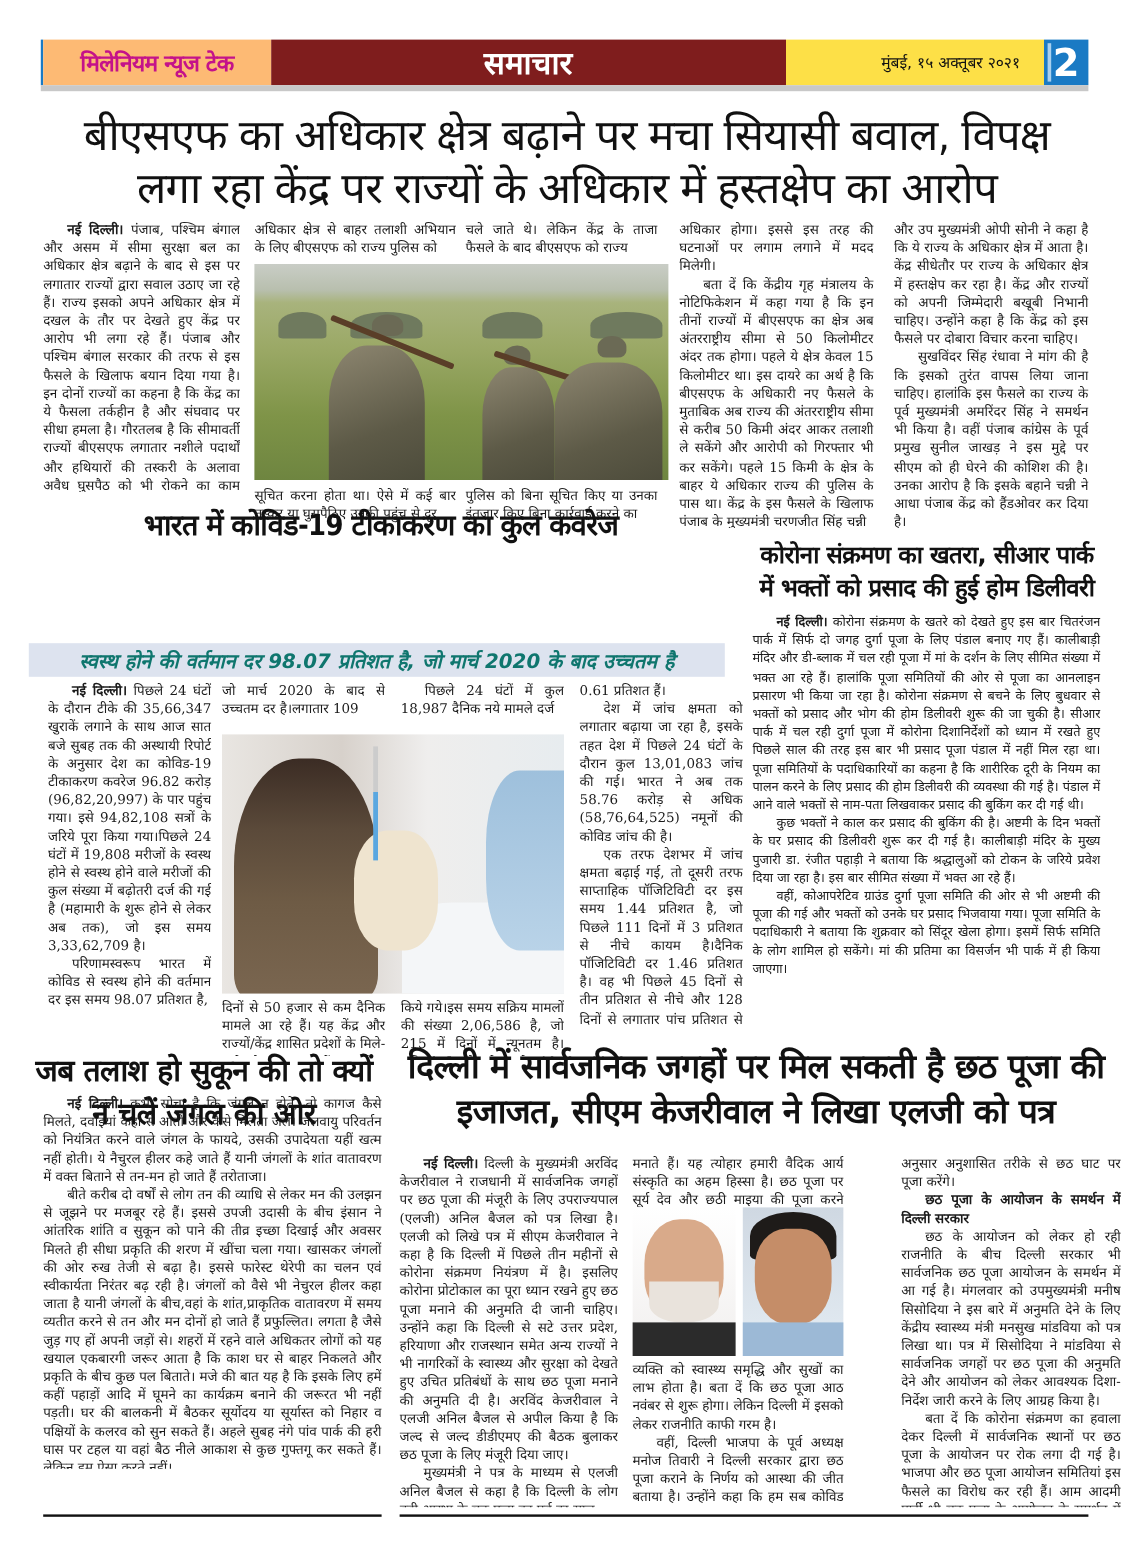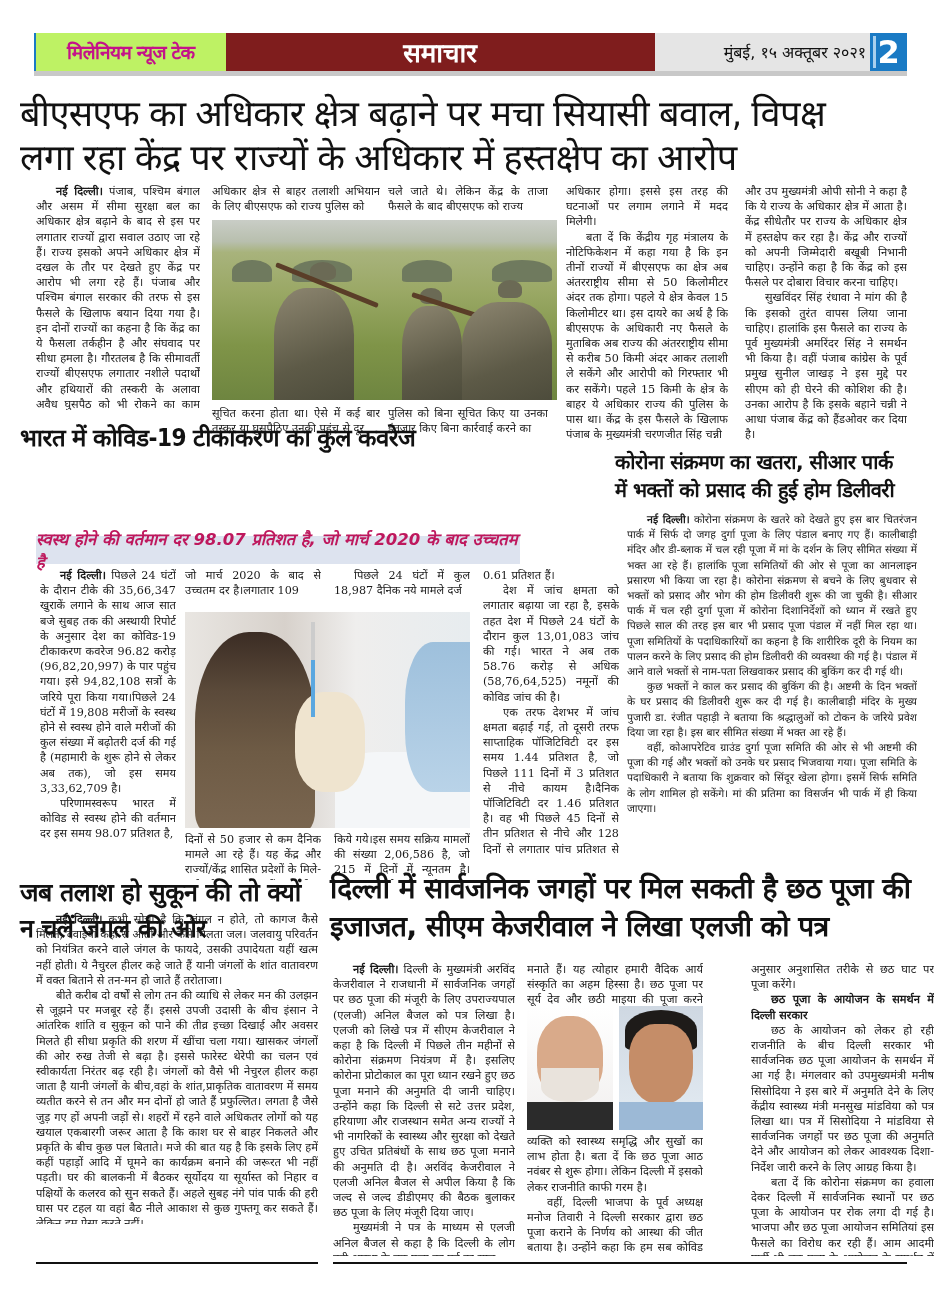--- a/index.html
+++ b/index.html
@@ -2,34 +2,34 @@
 <html><head>
 <meta charset="utf-8">
 <style>
   * { box-sizing: border-box; margin: 0; padding: 0; }
   html, body { width: 945px; height: 1296px; background: #ffffff; overflow: hidden; }
   body { font-family: "DejaVu Sans", "Liberation Sans", sans-serif; color: #111; position: relative; }
 
   
   .masthead { position: absolute; left: 34px; top: 33px; width: 873px; height: 38px; display: flex; border-left: 2px solid #1a7ac4; }
   .masthead-shadow { position: absolute; left: 34px; top: 71px; width: 873px; height: 5px; background: #c8c8c8; }
-  .mh-brand { width: 190px; height: 38px; background: #bef264; display: flex; align-items: center; justify-content: center; color: #c4128a; font-weight: bold; font-size: 19px; font-family: "DejaVu Sans Condensed", "DejaVu Sans", sans-serif; letter-spacing: -0.5px; }
+  .mh-brand { width: 190px; height: 38px; background: #fdba74; display: flex; align-items: center; justify-content: center; color: #c4128a; font-weight: bold; font-size: 19px; font-family: "DejaVu Sans Condensed", "DejaVu Sans", sans-serif; letter-spacing: -0.5px; }
   .mh-section { width: 430px; height: 38px; background: #7f1d1d; color: #fff; display: flex; align-items: center; justify-content: center; font-weight: bold; font-size: 26px; }
-  .mh-date { width: 216px; height: 38px; background: #e5e5e5; display: flex; align-items: center; justify-content: flex-end; padding-right: 4px; font-size: 16px; color: #111; }
+  .mh-date { width: 216px; height: 38px; background: #fde047; display: flex; align-items: center; justify-content: flex-end; padding-right: 20px; font-size: 13px; color: #111; }
   .mh-page { width: 37px; height: 38px; background: #1a7ac4; color: #fff; display: flex; align-items: center; justify-content: center; font-weight: bold; font-size: 32px; position: relative; }
   .mh-page::before { content: ""; position: absolute; left: 3px; top: 3px; width: 3px; height: 32px; background: #a8d0ee; }
 
   
-  .headline { position: absolute; text-align: left; font-weight: bold; color: #111; line-height: 1.22; letter-spacing: -0.5px; }
+  .headline { position: absolute; text-align: center; font-weight: bold; color: #111; line-height: 1.22; letter-spacing: -0.5px; }
   .h1 { left: 20px; top: 92px; width: 905px; font-size: 36px; font-weight: normal; font-family: "DejaVu Sans Condensed", "DejaVu Sans", sans-serif; }
   .h3 { left: 615px; top: 448px; width: 315px; font-size: 20px; line-height: 1.4; }
   .h4 { left: 20px; top: 875px; width: 300px; font-size: 25px; line-height: 1.45; }
   .h5 { left: 330px; top: 870px; width: 600px; font-size: 28px; line-height: 1.35; }
 
-  .subhead-bar { position: absolute; left: 36px; top: 536px; width: 484px; height: 28px; background: #dde3ef; display: flex; align-items: center; justify-content: center; font-weight: bold; font-style: italic; font-size: 16.5px; color: #be185d; }
+  .subhead-bar { position: absolute; left: 24px; top: 536px; width: 580px; height: 28px; background: #dde3ef; display: flex; align-items: center; justify-content: center; font-weight: bold; font-style: italic; font-size: 16.5px; color: #0f766e; }
 
   
   .col { position: absolute; font-family: "DejaVu Serif", "Liberation Serif", serif; font-size: 11.2px; line-height: 15.2px; text-align: justify; color: #1a1a1a; overflow: hidden; }
   .col p { text-indent: 20px; }
   .col p.noindent { text-indent: 0; }
   .col .dateline { font-weight: bold; }
   .col .subhead { font-weight: bold; text-indent: 20px; }
 
   
   .photo { position: absolute; overflow: hidden; }

